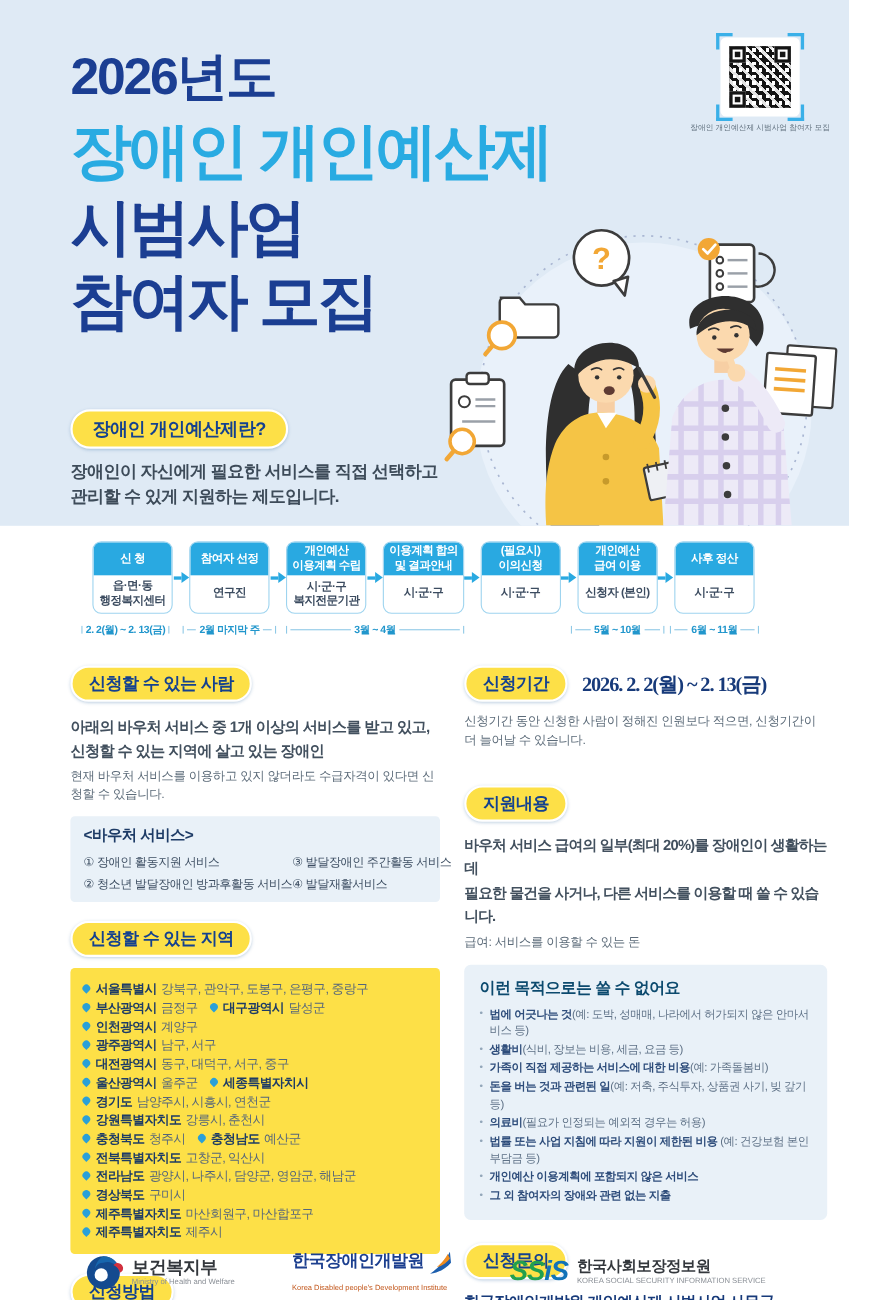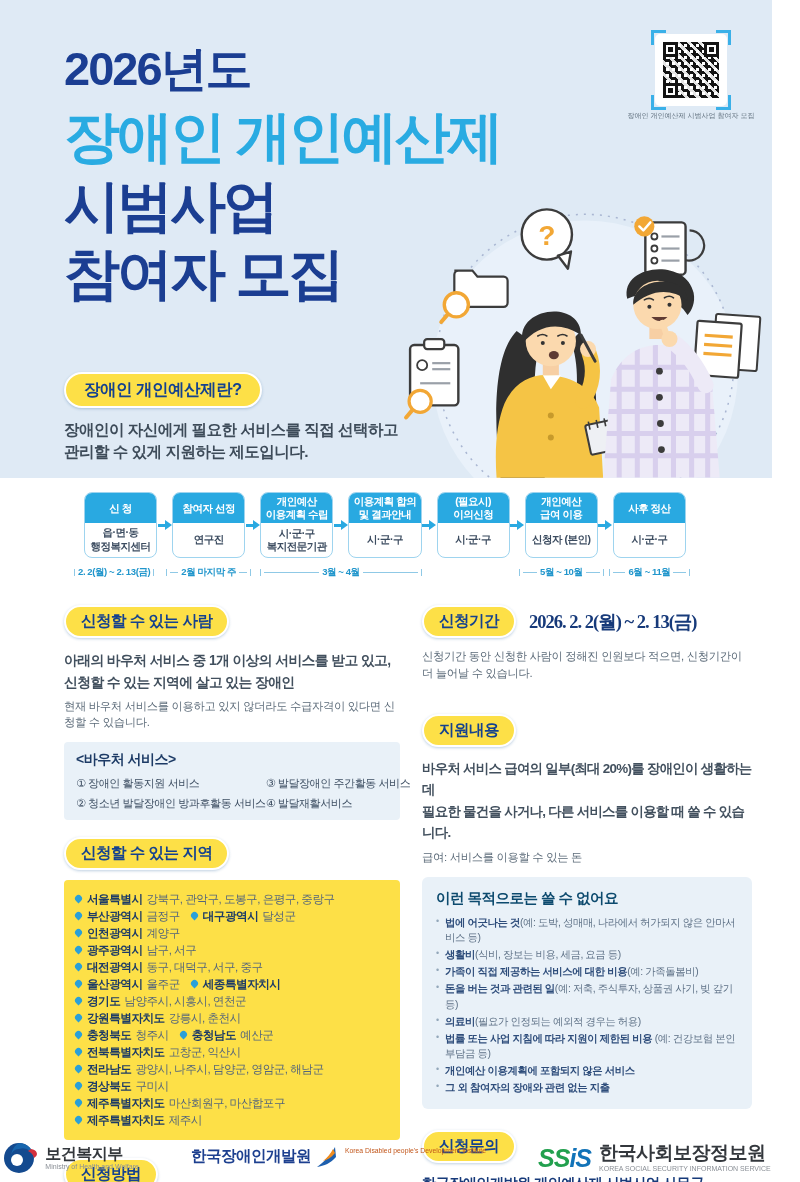--- a/index.html
+++ b/index.html
@@ -98,26 +98,26 @@
 
   .contact-sec{margin-top:21px;}
   .c-org{margin:11px 0 7px;font-size:14.2px;font-weight:800;color:#173a7a;letter-spacing:-0.6px;white-space:nowrap;}
 
   
   .footer{position:absolute;left:0;right:0;bottom:20px;display:flex;justify-content:center;align-items:center;gap:52px;}
   .logo{display:flex;align-items:center;gap:8px;}
   .logo-texts{display:flex;flex-direction:column;line-height:1.2;justify-content:flex-end;}
   .logo-name{font-size:16px;font-weight:800;color:#33373c;letter-spacing:-0.5px;white-space:nowrap;}
   .logo-sub{font-size:7px;color:#8a8f96;white-space:nowrap;}
-  .koddi{position:relative;display:flex;align-items:flex-start;line-height:1.2;}
+  .koddi{position:relative;display:flex;flex-direction:column;align-items:flex-start;line-height:1.2;}
   .koddi .logo-name{color:#1c3f8f;font-size:15.5px;}
   .koddi .logo-sub{color:#c2571c;font-size:6.8px;}
   .ssis-mark{font-size:25px;font-weight:900;letter-spacing:-1px;font-style:italic;}
   .ssis-mark .g{color:#22a04e;} .ssis-mark .b{color:#1273b8;}
-  .ssis .logo-name{font-size:19px;}
+  .ssis .logo-name{font-size:14px;font-family:Liberation Mono, monospace;}
 </style>
 </head>
 <body>
 
 <div class="poster">
 
   <div class="hero">
 
     <div class="titles">
       <div class="t-year">2026년도</div>

